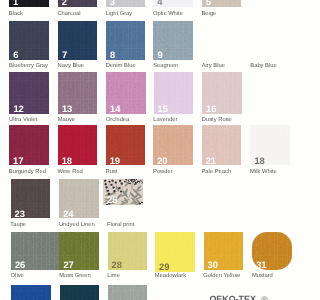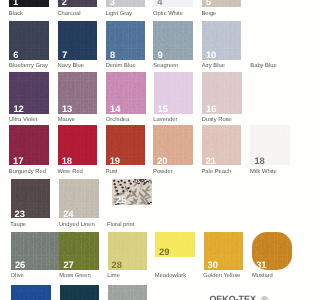--- a/index.html
+++ b/index.html
@@ -104,27 +104,20 @@
     </div>
     <div class="lbl" style="left: 105.7px; top: 64.1px;">Denim Blue</div>
     <div class="cell" style="left: 153.4px; top: 20.5px; width: 39.6px; height: 39px;">
       <div class="sw" style="background: rgb(140, 159, 171);">
         <div class="tex" style="background: rgb(128, 128, 128);"></div>
         <div class="weave"></div>
         <div class="num" style="color: rgb(255, 255, 255);">9</div>
       </div>
     </div>
     <div class="lbl" style="left: 153.2px; top: 64.1px;">Seagreen</div>
-    <div class="cell" style="left: 201.9px; top: 20.5px; width: 39.6px; height: 39px;">
-      <div class="sw" style="background: rgb(184, 192, 206);">
-        <div class="tex" style="background: rgb(128, 128, 128);"></div>
-        <div class="weave"></div>
-        <div class="num" style="color: rgb(255, 255, 255);">10</div>
-      </div>
-    </div>
     <div class="lbl" style="left: 201.7px; top: 64.1px;">Airy Blue</div>
     <div class="lbl" style="left: 250.3px; top: 64.1px;">Baby Blue</div>
     <div class="cell" style="left: 9.3px; top: 72.2px; width: 39.6px; height: 41.5px;">
       <div class="sw" style="background: rgb(79, 58, 91);">
         <div class="tex" style="background: rgb(128, 128, 128);"></div>
         <div class="weave"></div>
         <div class="num" style="color: rgb(255, 255, 255);">12</div>
       </div>
     </div>
     <div class="lbl" style="left: 9.1px; top: 118.3px;">Ultra Violet</div>
@@ -217,21 +210,21 @@
     </div>
     <div class="lbl" style="left: 10.3px; top: 223.1px;">Taupe</div>
     <div class="cell" style="left: 59.1px; top: 179.2px; width: 39.6px; height: 39.3px;">
       <div class="sw" style="background: rgb(192, 184, 171);">
         <div class="tex" style="background: rgb(128, 128, 128);"></div>
         <div class="weave"></div>
         <div class="num" style="color: rgb(255, 255, 255);">24</div>
       </div>
     </div>
     <div class="lbl" style="left: 58.9px; top: 223.1px;">Undyed Linen</div>
-    <div class="cell" style="left: 112px; top: 179.2px; width: 39.6px; height: 26px; text-decoration: underline;">
+    <div class="cell" style="left: 103px; top: 179.2px; width: 39.6px; height: 26px; text-decoration: underline;">
       <div class="sw" style="background: rgb(221, 208, 196);">
         <div class="tex" style="background: rgb(128, 128, 128);"></div>
         <div class="weave"></div>
         <svg viewBox="0 0 41 39.3" preserveAspectRatio="none" width="100%" height="100%" style="position: absolute; left: 0px; top: 0px;">
           <g fill="#5b6459" opacity="0.60" stroke="#4a5147" stroke-width="0.2">
             <path d="M12.80 21.00Q6.73 20.83 2.19 25.62Q9.33 25.33 12.80 21.00Z"></path>
             <path d="M2.00 25.60Q7.11 25.83 11.46 20.88Q5.40 21.13 2.00 25.60Z"></path>
             <path d="M1.20 29.00Q3.89 33.34 9.35 34.01Q5.84 29.17 1.20 29.00Z"></path>
             <path d="M10.20 28.00Q5.55 27.72 1.61 32.19Q7.12 32.05 10.20 28.00Z"></path>
             <path d="M0.80 36.00Q5.37 36.26 8.61 32.53Q3.27 32.62 0.80 36.00Z"></path>
@@ -371,21 +364,21 @@
     </div>
     <div class="lbl" style="left: 59.2px; top: 274.4px;">Moss Green</div>
     <div class="cell" style="left: 107.5px; top: 231.6px; width: 39.6px; height: 38.2px;">
       <div class="sw" style="background: rgb(214, 206, 121);">
         <div class="tex" style="background: rgb(128, 128, 128);"></div>
         <div class="weave"></div>
         <div class="num" style="color: rgb(125, 118, 68);">28</div>
       </div>
     </div>
     <div class="lbl" style="left: 107.3px; top: 274.4px;">Lime</div>
-    <div class="cell" style="left: 155px; top: 231.6px; width: 39.6px; height: 25px;">
+    <div class="cell" style="left: 155px; top: 231.6px; width: 39.6px; height: 40px;">
       <div class="sw" style="background: rgb(245, 231, 87);">
         <div class="tex" style="background: rgb(128, 128, 128);"></div>
         <div class="weave"></div>
         <div class="num" style="color: rgb(122, 112, 56);">29</div>
       </div>
     </div>
     <div class="lbl" style="left: 154.8px; top: 274.4px;">Meadowlark</div>
     <div class="cell" style="left: 203.5px; top: 231.6px; width: 39.6px; height: 38.2px;">
       <div class="sw" style="background: rgb(224, 165, 44);">
         <div class="tex" style="background: rgb(128, 128, 128);"></div>

